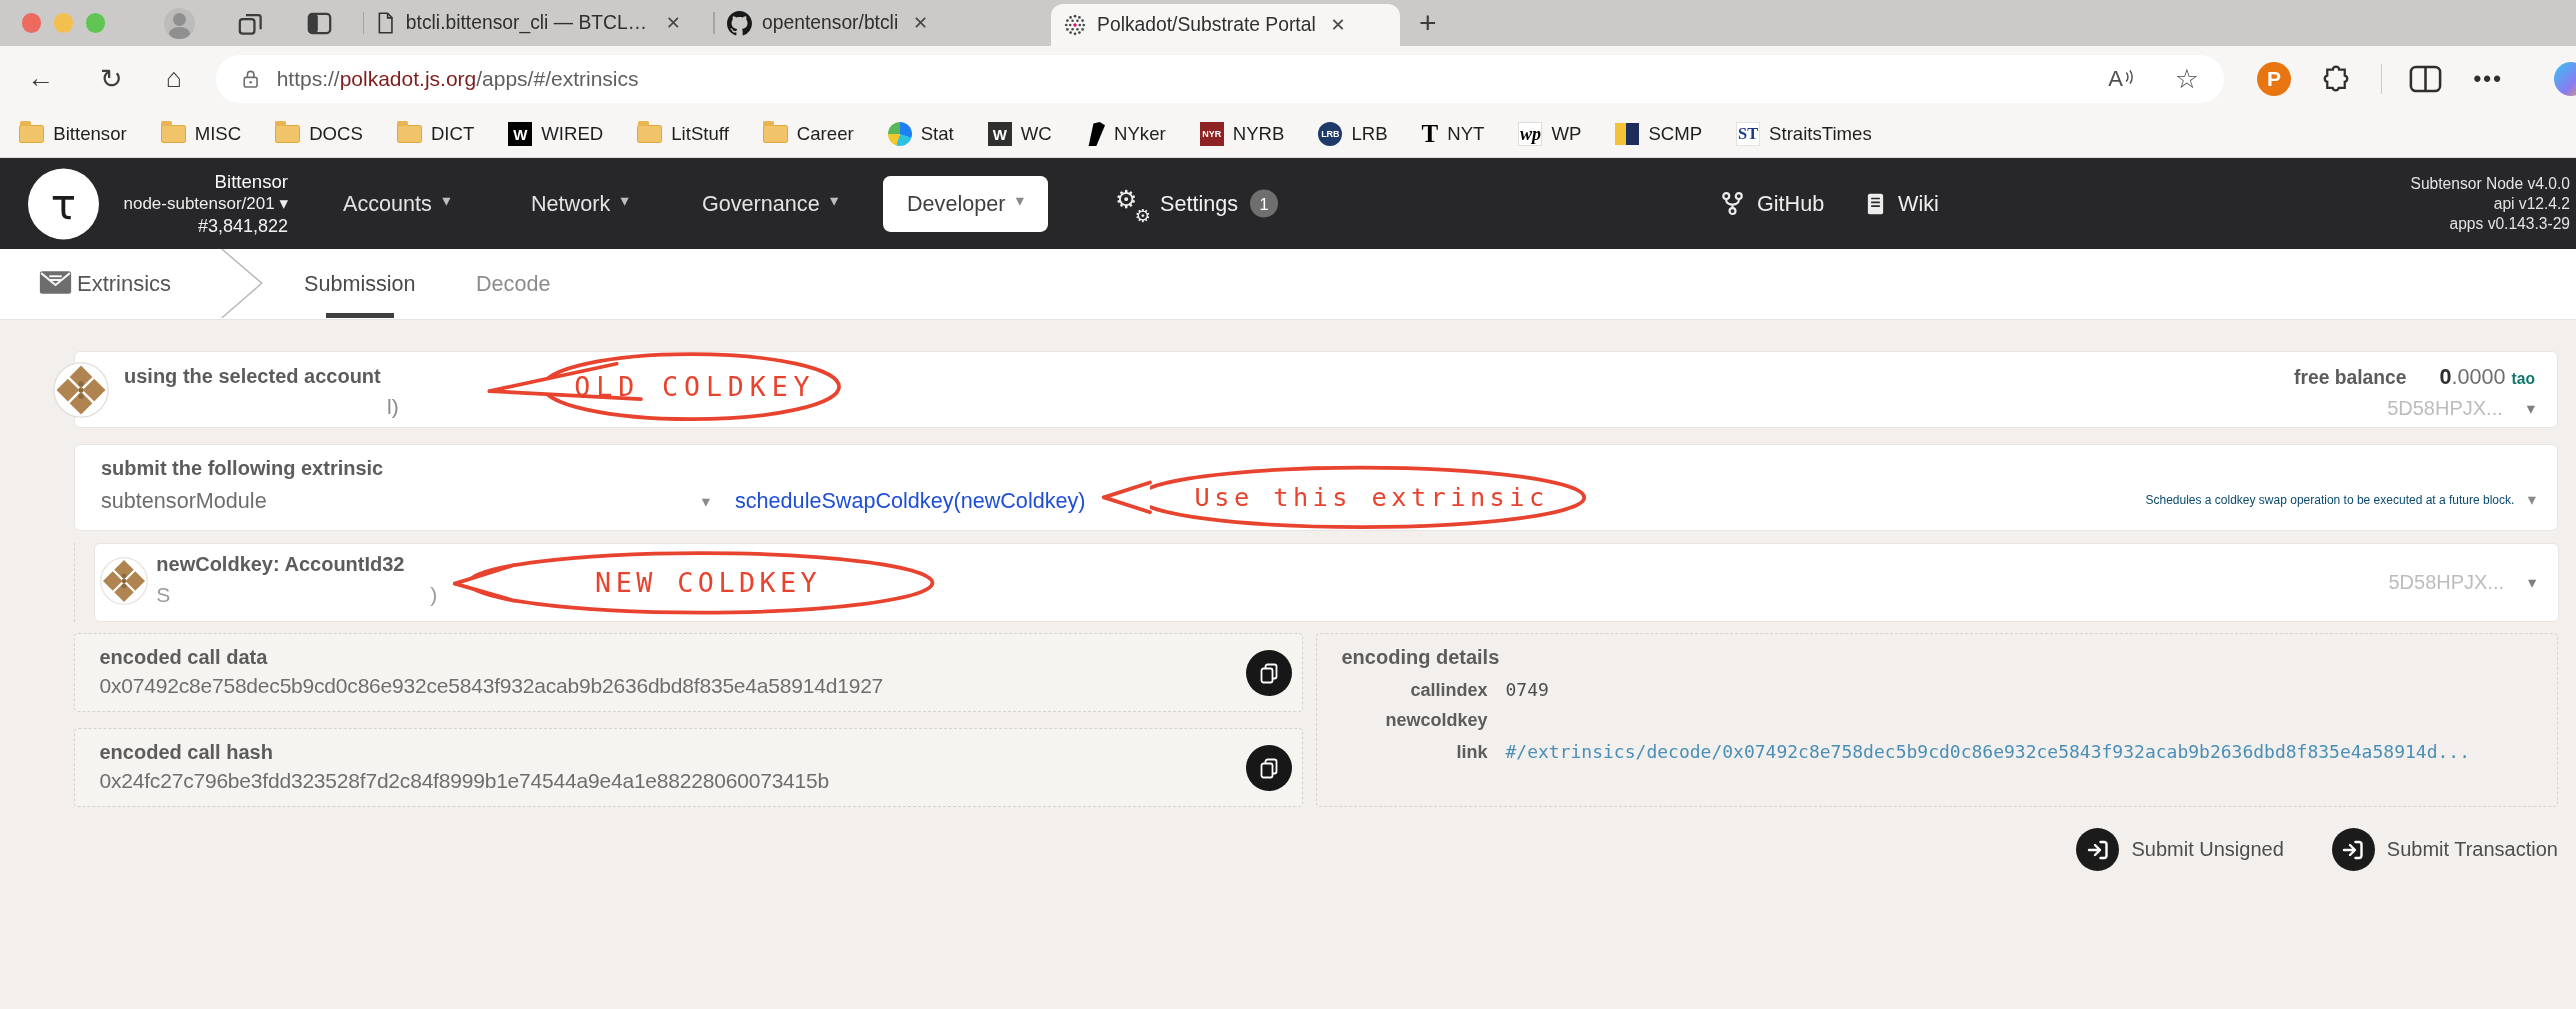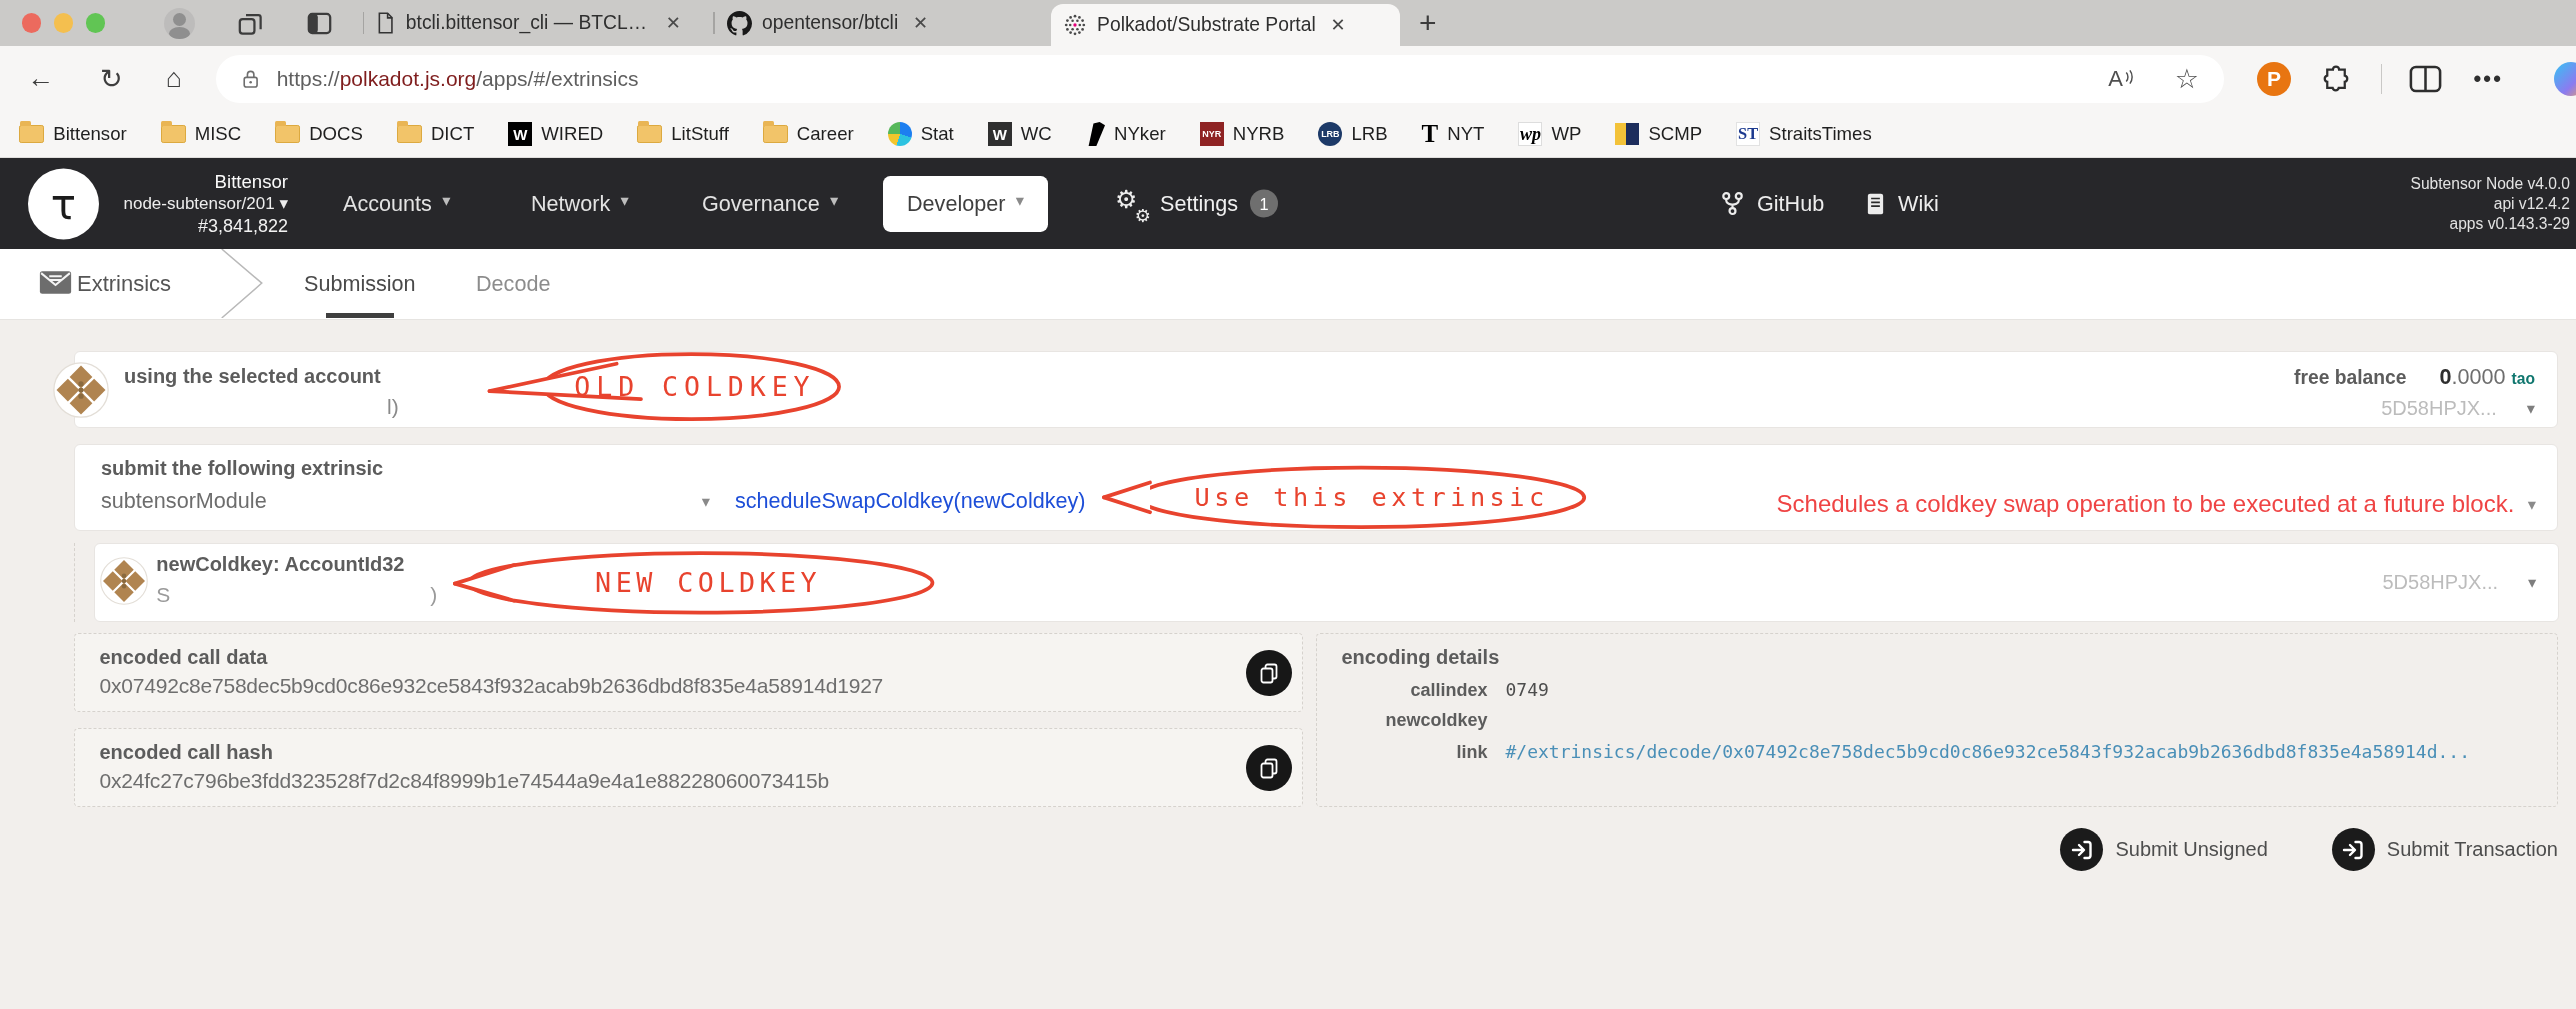--- a/index.html
+++ b/index.html
@@ -89,31 +89,31 @@
   .ctab.t1{left:304px}.ctab.t2{left:476px}
   .ctab.activetab{color:#4a4a4a}
   .ctab .uline{position:absolute;left:50%;transform:translateX(-50%);bottom:0;width:68px;height:5.2px;background:#3f3f3f}
 
   
   .main{position:absolute;left:0;top:320px;width:2576px;height:690px;background:#f2efec}
   .card{position:absolute;background:#fff;border:1.5px solid #e8e5e2;border-radius:6px}
   .dashed{position:absolute;background:#f6f4f1;border:1.5px dashed #d6d2cd;border-radius:4.5px}
   .flabel{font-size:20px;font-weight:700;color:#5c5c5c}
   .identicon{position:absolute}
-  .addrline{position:absolute;display:flex;align-items:center;gap:30px;font-size:20px;color:#bcbcbc}
+  .addrline{position:absolute;display:flex;align-items:center;gap:24px;font-size:20px;color:#bcbcbc}
   .addrline .caret{color:#7e7e7e;font-size:16.4px}
   .caretg{color:#8a8a8a;font-size:16.4px}
   .hex{font-size:21px;color:#6e6e6e;letter-spacing:-0.2px;white-space:nowrap}
   .copybtn{position:absolute;right:10.4px;top:50%;transform:translateY(-50%);width:46px;height:46px;border-radius:50%;
            background:#171717;display:flex;align-items:center;justify-content:center}
   .drow{display:flex;align-items:baseline;height:31px}
   .drow .dl{width:146px;text-align:right;font-size:18px;font-weight:700;color:#5c5c5c}
   .drow .dv{margin-left:18px;font-family:"DejaVu Sans Mono",monospace;font-size:18px;color:#4d4d4d;white-space:nowrap}
   .drow .dv.link{color:#4a8fb7}
-  .submitrow{position:absolute;top:508px;right:18px;display:flex;gap:64px;align-items:center}
+  .submitrow{position:absolute;top:508px;right:18px;display:flex;gap:48px;align-items:center}
   .sbtn{display:flex;align-items:center;gap:12px;font-size:20px;color:#4d4d4d}
   .scirc{width:43px;height:43px;border-radius:50%;background:#1b1b1b;display:flex;align-items:center;justify-content:center}
   .ann{position:absolute}
   .ann text{font-family:"DejaVu Sans Mono",monospace;fill:#e8432e}
 </style>
 </head>
 <body>
 
 <div class="screen">
 
@@ -399,21 +399,21 @@
     <div class="card" style="left:74px;top:124px;width:2484px;height:87px">
       <div class="flabel" style="position:absolute;left:26px;top:12px">submit the following extrinsic</div>
       <div style="position:absolute;left:26px;top:43px;width:609px;display:flex;justify-content:space-between;align-items:center">
         <span style="font-size:21.6px;color:#6d6d6d">subtensorModule</span>
         <span class="caretg">▾</span>
       </div>
       <div style="position:absolute;left:660px;top:43px;font-size:21.6px;color:#1d4ed8">
         <span>scheduleSwapColdkey(newColdkey)</span>
       </div>
       <div style="position:absolute;right:21px;top:45px;display:flex;align-items:center;gap:13.4px">
-        <span style="font-size:24px;color:#ef4444">Schedules a coldkey swap operation to be executed at a future block.</span>
+        <span style="font-size:12px;color:#0c4a6e">Schedules a coldkey swap operation to be executed at a future block.</span>
         <span class="caretg">▾</span>
       </div>
     </div>
 
     <div style="position:absolute;left:74px;top:223px;width:2484px;height:79px;border-left:1.5px dashed #d6d2cd">
       <div class="card" style="left:19.3px;top:0;width:2465px;height:79px">
         <svg class="identicon" style="left:4.5px;top:13.4px" width="48" height="48" viewBox="0 0 64 64">
           <circle cx="32" cy="32" r="31" fill="#fff" stroke="#e3ded7" stroke-width="1.5"></circle>
           <g fill="#b08450">
               <polygon points="32,4 45,17 32,30 19,17"></polygon>

